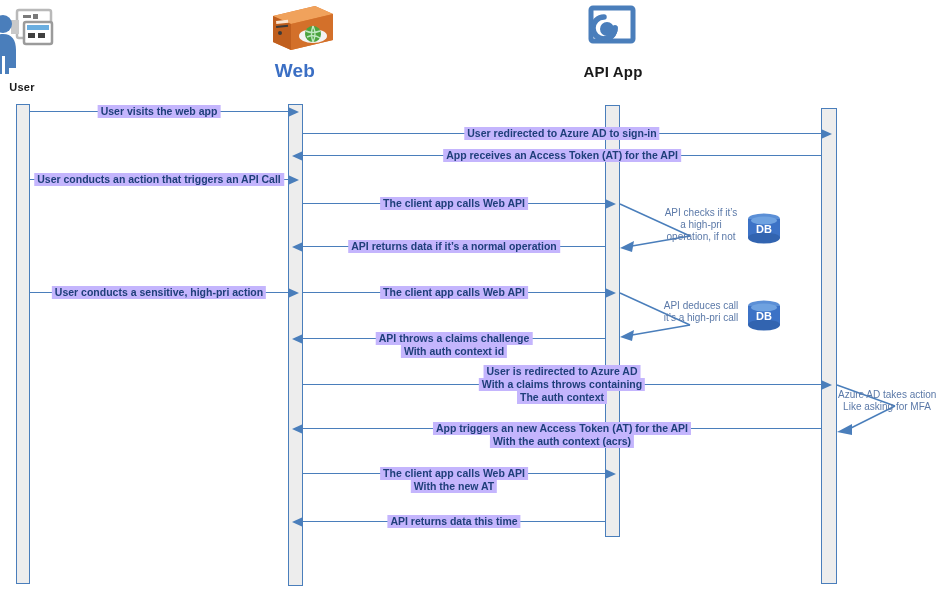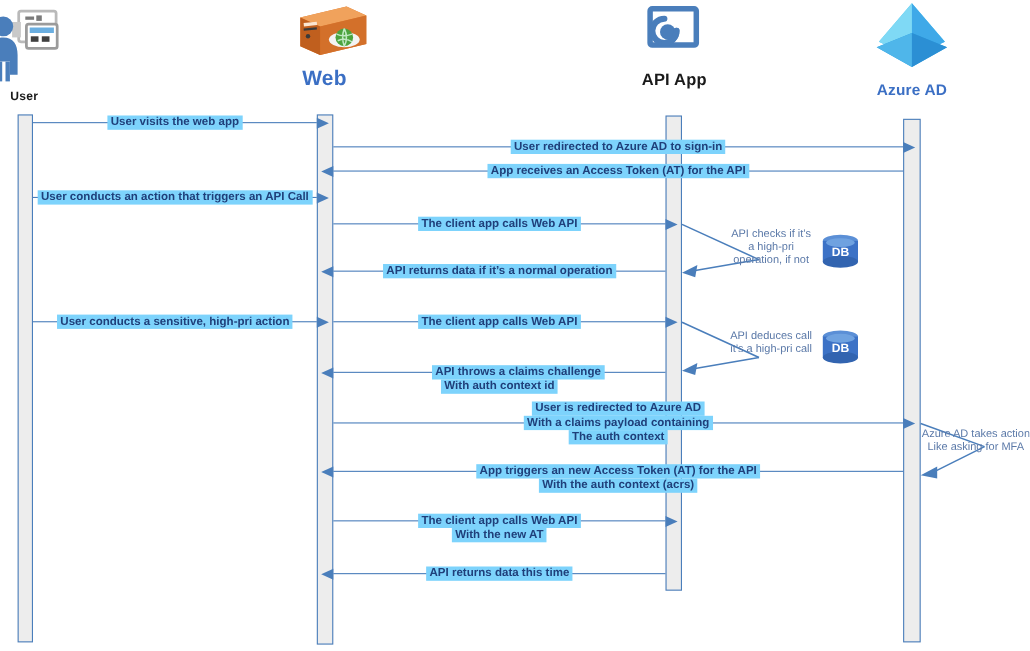--- a/index.html
+++ b/index.html
@@ -69,21 +69,21 @@
   .msg-label {
     position: absolute;
     left: 50%;
     transform: translateX(-50%);
     white-space: nowrap;
     text-align: center;
     color: #1f3f7a;
     font-weight: bold;
     font-size: 10.5px;
     line-height: 13px;
-    background: #7dd3fc;
+    background: #c4b5fd;
     padding: 0 3px;
   }
   .msg-label.l1 { top: -7px; }
 
   
   .note {
     position: absolute;
     color: #5b79a8;
     font-size: 10px;
     line-height: 12px;
@@ -149,33 +149,20 @@
       <svg width="58" height="58" viewBox="0 0 58 58">
         <rect x="7" y="5" width="42" height="33" rx="2" fill="none" stroke="#4a7ebb" stroke-width="5"></rect>
         <path d="M20 14 a11 11 0 1 0 11 11" fill="none" stroke="#4a7ebb" stroke-width="5.5" stroke-linecap="round"></path>
         <circle cx="23" cy="26" r="7" fill="#4a7ebb"></circle>
         <path d="M31 25 a11 11 0 0 1 -11 11" fill="none" stroke="#4a7ebb" stroke-width="5.5" stroke-linecap="round"></path>
       </svg>
     </span>
     <div class="actor-label" style="color:#1a1a1a; font-size:15px; margin-top:-2px;">API App</div>
   </div>
 
-  <div class="actor" style="left:759px; top:0px;">
-    <span class="actor-icon">
-      <svg width="76" height="66" viewBox="0 0 76 66">
-        <polygon points="38,3 68,38 38,52 8,38" fill="#50c7f0"></polygon>
-        <polygon points="38,3 68,38 38,52" fill="#3fa9e8"></polygon>
-        <polygon points="38,3 38,52 8,38" fill="#7fd9f5"></polygon>
-        <polygon points="38,30 70,43 38,61 6,43" fill="#2e9fe0"></polygon>
-        <polygon points="38,30 70,43 38,61" fill="#2b8fd4"></polygon>
-        <polygon points="38,30 38,61 6,43" fill="#4fb6ea"></polygon>
-      </svg>
-    </span>
-    <div class="actor-label" style="color:#3b6fc4; font-size:14px; margin-top:2px;">Azure AD</div>
-  </div>
 
   <div class="lifeline" style="left:16px;  top:104px; width:14px; height:480px;"></div>
   <div class="lifeline" style="left:288px; top:104px; width:15px; height:482px;"></div>
   <div class="lifeline" style="left:605px; top:105px; width:15px; height:432px;"></div>
   <div class="lifeline" style="left:821px; top:108px; width:16px; height:476px;"></div>
 
   <div class="msg" style="left:30px; top:111px; width:258px;">
     <span class="arrowhead right"></span>
     <span class="msg-label l1">User visits the web app</span>
   </div>
@@ -210,28 +197,28 @@
     <span class="msg-label l1">User conducts a sensitive, high-pri action</span>
   </div>
 
   <div class="msg" style="left:303px; top:292px; width:302px;">
     <span class="arrowhead right"></span>
     <span class="msg-label l1">The client app calls Web API</span>
   </div>
 
   <div class="msg" style="left:303px; top:338px; width:302px;">
     <span class="arrowhead left"></span>
-    <span class="msg-label l1" style="top:-7px;margin-left:17px;">API throws a claims challenge</span>
+    <span class="msg-label l1" style="top:-7px;">API throws a claims challenge</span>
     <span class="msg-label" style="top:6px;">With auth context id</span>
   </div>
 
   <div class="msg" style="left:303px; top:384px; width:518px;">
     <span class="arrowhead right"></span>
     <span class="msg-label" style="top:-20px;">User is redirected to Azure AD</span>
-    <span class="msg-label" style="top:-7px;">With a claims payload containing</span>
+    <span class="msg-label" style="top:-7px;">With a claims throws containing</span>
     <span class="msg-label" style="top:6px;">The auth context</span>
   </div>
 
   <div class="msg" style="left:303px; top:428px; width:518px;">
     <span class="arrowhead left"></span>
     <span class="msg-label" style="top:-7px;">App triggers an new Access Token (AT) for the API</span>
     <span class="msg-label" style="top:6px;">With the auth context (acrs)</span>
   </div>
 
   <div class="msg" style="left:303px; top:473px; width:302px;">

